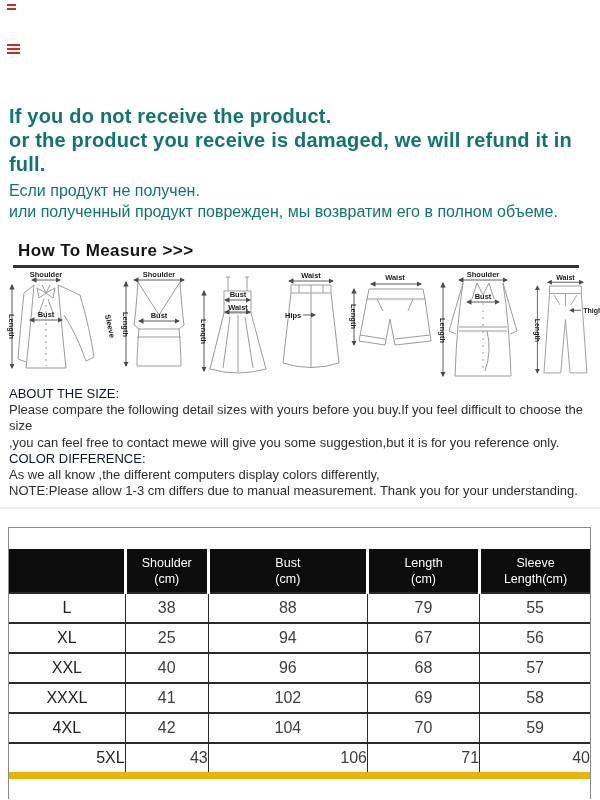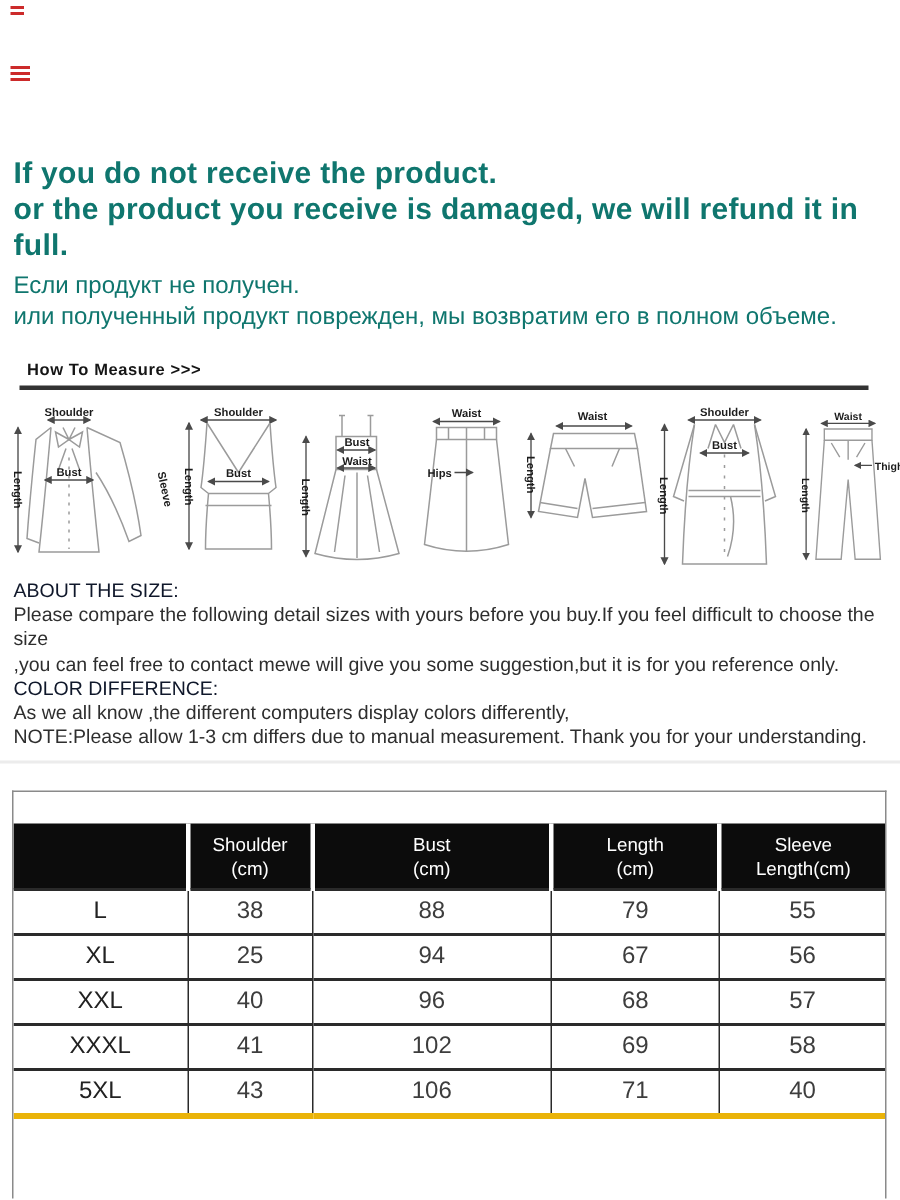--- a/index.html
+++ b/index.html
@@ -14,21 +14,21 @@
   .mark2{top:44px;} .mark2 span{width:13px;}
 
   
   .refund{position:absolute;top:104px;left:9px;width:588px;color:#0f766e;}
   .refund .en{font-size:20px;font-weight:bold;line-height:24px;letter-spacing:.2px;}
   .refund .ru{font-size:16px;font-weight:normal;line-height:21px;}
   .refund .gap{height:4px;}
 
   
   .measure{position:absolute;top:241px;left:13px;width:566px;}
-  .measure-title{font-size:11px;font-weight:bold;color:#151515;padding-left:5px;letter-spacing:.4px;}
+  .measure-title{font-size:17px;font-weight:bold;color:#151515;padding-left:5px;letter-spacing:.4px;}
   .measure-underline{height:3px;background:#333;margin-top:4px;}
   .diagrams{position:absolute;top:271px;left:0;width:600px;height:115px;display:flex;align-items:flex-start;}
   .diagrams svg{display:block;flex:0 0 auto;}
   .diagrams text{font-family:"Liberation Sans",sans-serif;font-size:7.5px;font-weight:bold;fill:#1c1c1c;}
   .outline{stroke:#9b9b9b;fill:none;stroke-width:1;}
   .mline{stroke:#4a4a4a;stroke-width:.9;fill:none;}
 
   
   .about{position:absolute;top:386px;left:9px;width:585px;font-size:13px;color:#2e2e2e;line-height:16.2px;}
   .about .hd{color:#0f172a;}
@@ -42,21 +42,21 @@
   table.size{width:100%;border-collapse:collapse;table-layout:fixed;}
   table.size th{
     background:#0c0c0c;color:#fff;font-weight:normal;font-size:12.5px;line-height:16px;
     height:43px;text-align:center;border-left:3px solid #fff;padding:0;}
   table.size th:first-child{border-left:none;}
   table.size td{
     border-top:2px solid #2a2a2a;border-left:1px solid #2a2a2a;
     height:28px;text-align:center;vertical-align:middle;
     font-size:16px;color:#3d3d3d;padding:0;}
   table.size td:first-child{border-left:none;font-size:16px;color:#222;}
-  table.size tr:last-child td{border-bottom:4px solid #eab308;}
+  table.size tr:last-child td{border-bottom:7px solid #eab308;text-align:right;}
   .c-size{width:20%;} .c-shoulder{width:14.3%;} .c-bust{width:27.4%;} .c-length{width:19.3%;} .c-sleeve{width:19%;}
 </style>
 </head>
 <body>
 
 <div class="mark mark1">
     <span></span>
     <span></span>
   </div>
 <div class="mark mark2">
@@ -242,20 +242,27 @@
         <td>57</td>
       </tr>
       <tr>
         <td>XXXL</td>
         <td>41</td>
         <td>102</td>
         <td>69</td>
         <td>58</td>
       </tr>
       <tr>
+        <td>4XL</td>
+        <td>42</td>
+        <td>104</td>
+        <td>70</td>
+        <td>59</td>
+      </tr>
+      <tr>
         <td>5XL</td>
         <td>43</td>
         <td>106</td>
         <td>71</td>
         <td>40</td>
       </tr>
     </tbody>
   </table>
 </div>
 

